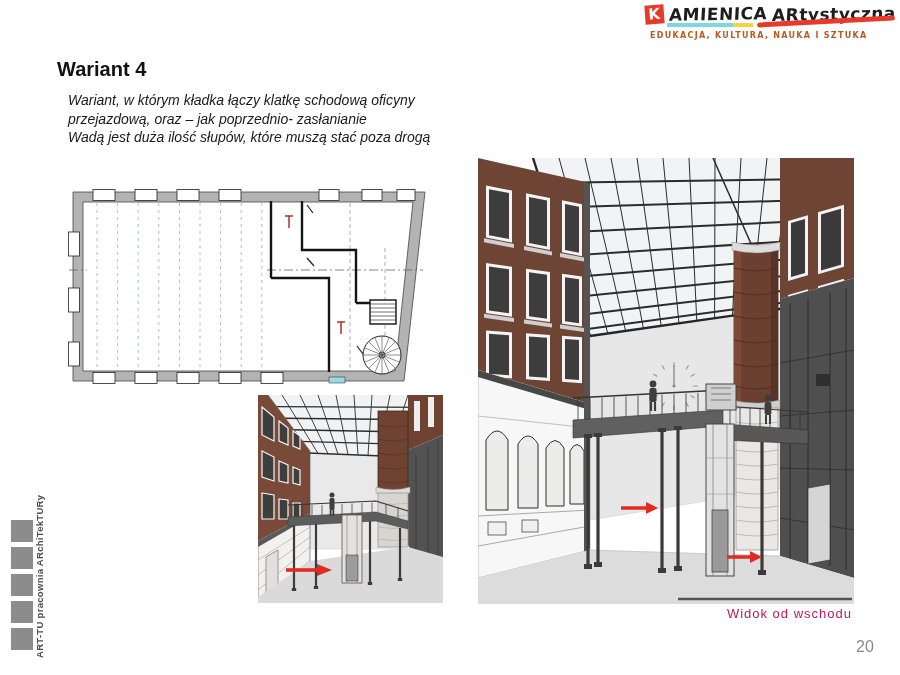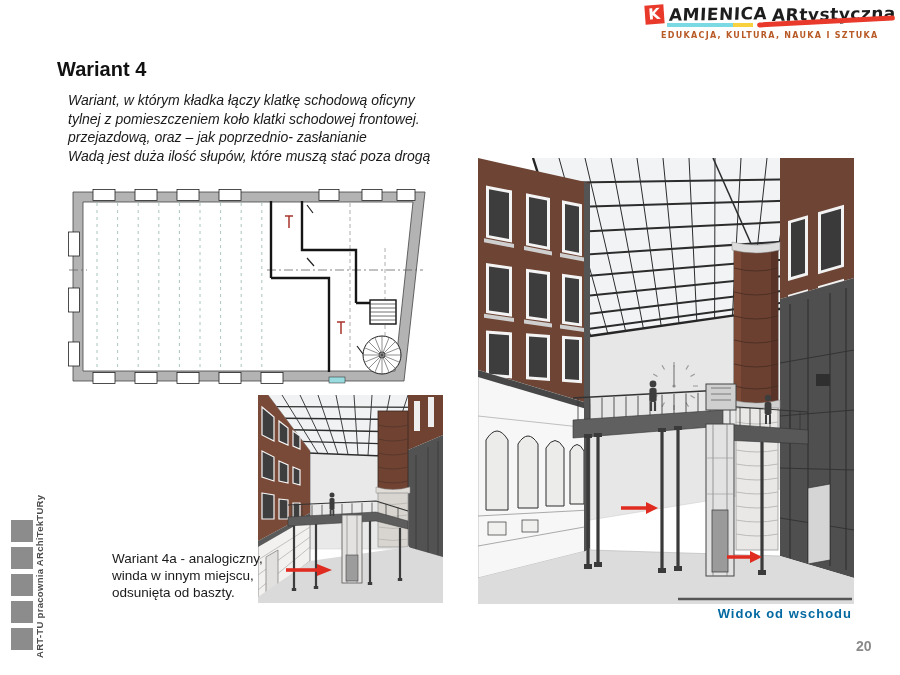--- a/index.html
+++ b/index.html
@@ -10,29 +10,29 @@
   .logo-row{display:flex;align-items:flex-start;gap:5px;font-family:"DejaVu Sans",sans-serif;
             font-weight:bold;font-size:17px;letter-spacing:.5px;color:#1d1d1d;line-height:19px;}
   .k-box{background:#e8392b;color:#fff;width:19px;height:19px;display:flex;align-items:center;
          justify-content:center;font-size:15px;transform:rotate(-4deg);flex:0 0 auto;}
   .logo-word{transform:skewX(-4deg) rotate(-1deg);white-space:nowrap;}
   .logo-bars{position:absolute;left:22px;top:18px;display:flex;}
   .bar-cyan{width:66px;height:4px;background:#7ad9e3;}
   .bar-yellow{width:20px;height:4px;background:#f7d23e;}
   .red-swoosh{position:absolute;left:112px;top:14px;width:138px;height:5px;background:#e8392b;
               transform:rotate(-3deg);border-radius:3px;}
-  .logo-subtitle{margin-top:7px;margin-left:16px;font-family:"DejaVu Sans",sans-serif;font-weight:bold;
+  .logo-subtitle{margin-top:7px;margin-left:5px;font-family:"DejaVu Sans",sans-serif;font-weight:bold;
                  font-size:8px;letter-spacing:1.3px;color:#b85a26;white-space:nowrap;}
   
   .title{position:absolute;left:57px;top:58px;font-size:20px;font-weight:bold;color:#111;}
   .body-text{position:absolute;left:68px;top:91px;font-size:14px;line-height:18.6px;color:#1a1a1a;font-style:italic;}
   .caption{position:absolute;left:112px;top:550px;font-size:13.5px;line-height:17px;color:#1a1a1a;}
   .right-caption{position:absolute;left:478px;top:606px;width:374px;text-align:right;
-                 font-size:13px;letter-spacing:1px;color:#0369a1;font-weight:bold;}
-  .page-number{position:absolute;left:856px;top:638px;font-size:14px;font-weight:bold;color:#8a8a8a;}
+                 font-size:13px;letter-spacing:1px;color:#be185d;}
+  .page-number{position:absolute;left:856px;top:638px;font-size:16px;font-weight:normal;color:#8a8a8a;}
   
   .squares{position:absolute;left:11px;top:520px;}
   .squares div{width:22px;height:22px;background:#8c8c8c;margin-bottom:5px;}
   .vertical-text{position:absolute;left:34px;top:518px;height:140px;writing-mode:vertical-rl;
                  transform:rotate(180deg);font-size:9.5px;font-weight:bold;color:#4d4d4d;
                  letter-spacing:.3px;white-space:nowrap;}
   
   .fig{position:absolute;}
   svg{display:block;}
 </style>
@@ -51,21 +51,20 @@
       <span class="bar-cyan"></span>
       <span class="bar-yellow"></span>
     </div>
     <div class="red-swoosh"></div>
     <div class="logo-subtitle">EDUKACJA, KULTURA, NAUKA I SZTUKA</div>
   </div>
 
   <div class="title">Wariant 4</div>
   <div class="body-text">
     <div>Wariant, w którym kładka łączy klatkę schodową oficyny</div>
-    <div>tylnej z pomieszczeniem koło klatki schodowej frontowej.</div>
     <div>przejazdową, oraz – jak poprzednio- zasłanianie</div>
     <div>Wadą jest duża ilość słupów, które muszą stać poza drogą</div>
   </div>
 
   <div class="fig" style="left:67px;top:188px;">
     <svg width="365" height="197" viewBox="0 0 365 197">
 
       <path d="M6 4 L358 4 L337 193 L6 193 Z M16 14 L346 14 L328 183 L16 183 Z" fill="#b3b3b3" fill-rule="evenodd" stroke="#444" stroke-width="0.8"></path>
 
       <g fill="#fff" stroke="#222" stroke-width="0.8">
@@ -342,25 +341,20 @@
         <path d="M143 350 H168" stroke="#e02b20" stroke-width="3.5"></path>
         <polygon points="168,344 180,350 168,356" fill="#e02b20"></polygon>
       </g>
       <g>
         <path d="M249 399 H272" stroke="#e02b20" stroke-width="3.5"></path>
         <polygon points="272,393 284,399 272,405" fill="#e02b20"></polygon>
       </g>
     </svg>
   </div>
 
-  <div class="caption">
-    <div>Wariant 4a - analogiczny,</div>
-    <div>winda w innym miejscu,</div>
-    <div>odsunięta od baszty.</div>
-  </div>
   <svg class="fig" style="left:285px;top:563px;" width="48" height="14" viewBox="0 0 48 14">
     <path d="M1 7 H32" stroke="#e02b20" stroke-width="3.6"></path>
     <polygon points="32,1 47,7 32,13" fill="#e02b20"></polygon>
   </svg>
 
   <div class="right-caption">Widok od wschodu</div>
   <div class="page-number">20</div>
 
   <div class="squares">
     <div></div>

